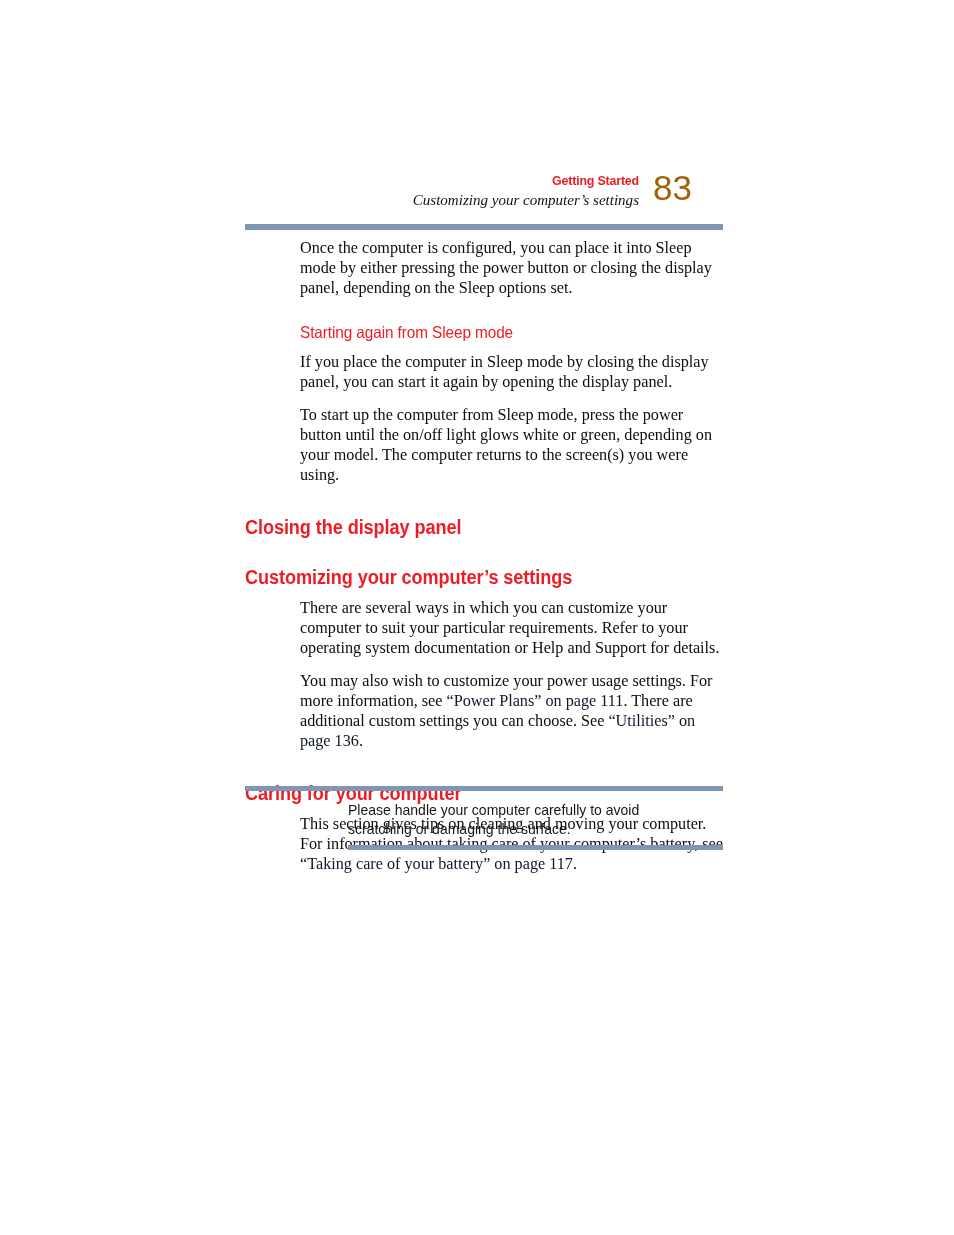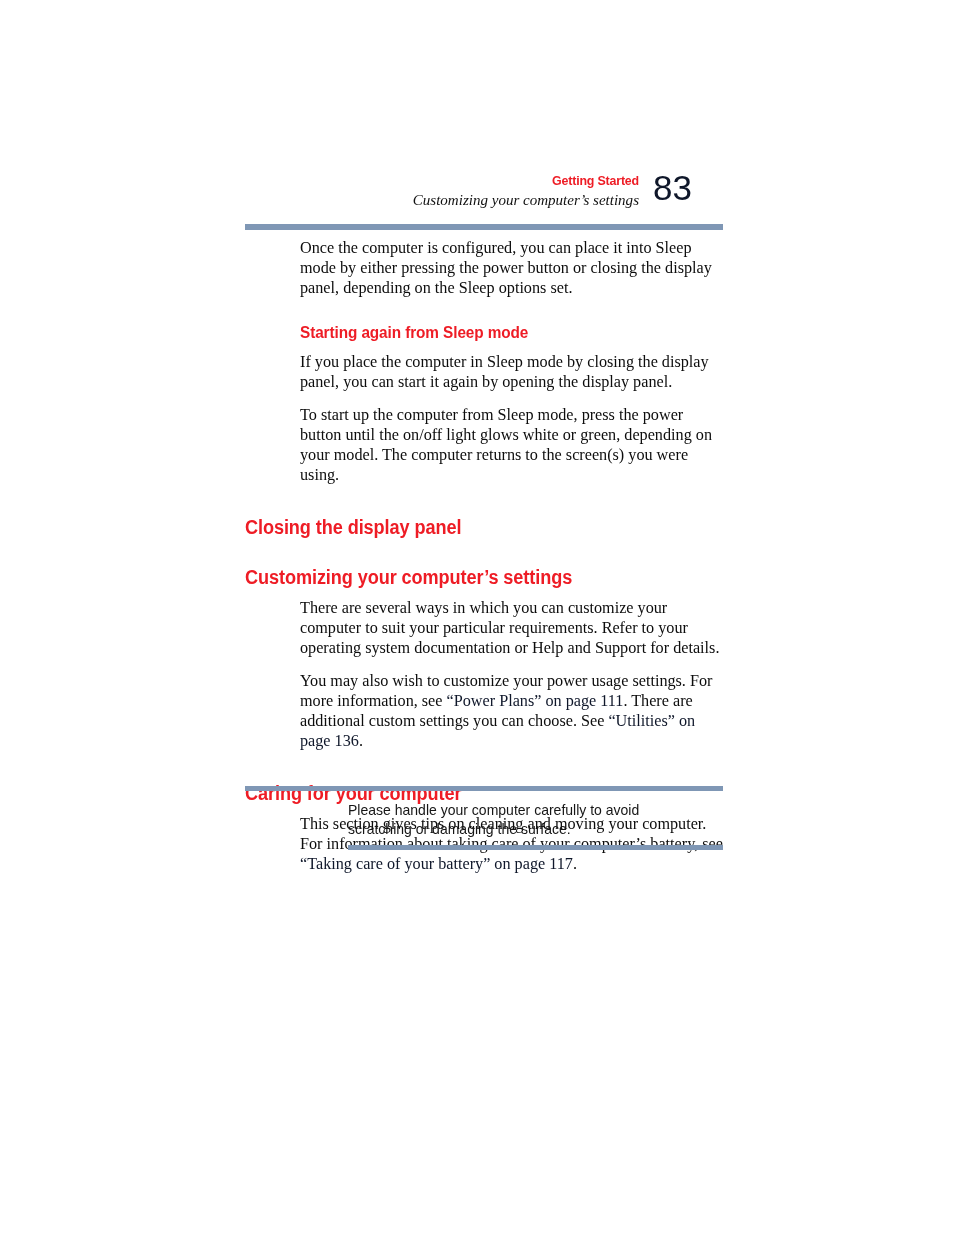--- a/index.html
+++ b/index.html
@@ -56,21 +56,21 @@
     transform: scaleX(0.97);
     transform-origin: 100% 50%;
   }
   .page-number {
     position: absolute;
     left: 408px;
     top: -4px;
     font-family: "Liberation Sans Narrow", "Liberation Sans", sans-serif;
     font-weight: normal;
     font-size: 35px;
-    color: #0f172a;
+    color: #a16207;
     letter-spacing: 0px;
     line-height: 40px;
   }
 
   .rule {
     position: absolute;
     background: #7f97b5;
   }
   .header-rule {
     left: 245px;
@@ -112,21 +112,21 @@
     color: #ee1c25;
     line-height: 24px;
     letter-spacing: -0.1px;
     transform: scaleX(0.93);
     transform-origin: 0 50%;
   }
   h3.heading3 {
     margin: 0;
     padding: 0 0 0 55px;
     font-family: "Liberation Sans Narrow", "Liberation Sans", sans-serif;
-    font-weight: bold;
+    font-weight: normal;
     font-size: 16.5px;
     color: #ee1c25;
     line-height: 20px;
     letter-spacing: -0.1px;
   }
   h3.heading3 > span {
     display: inline-block;
     transform: scaleX(0.93);
     transform-origin: 0 50%;
   }

